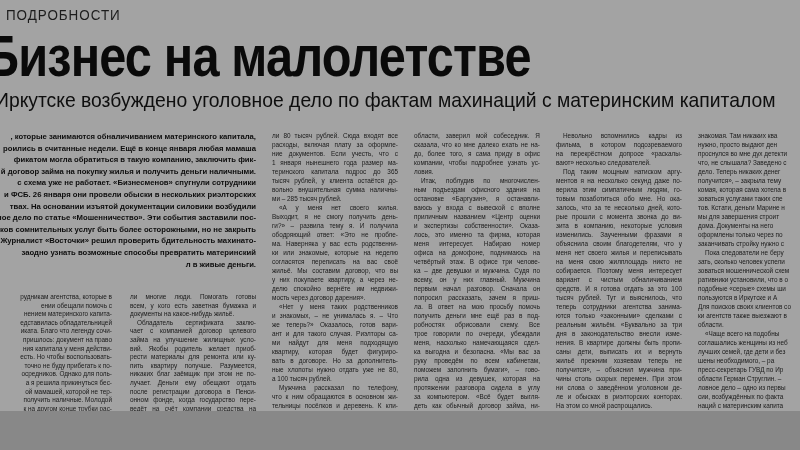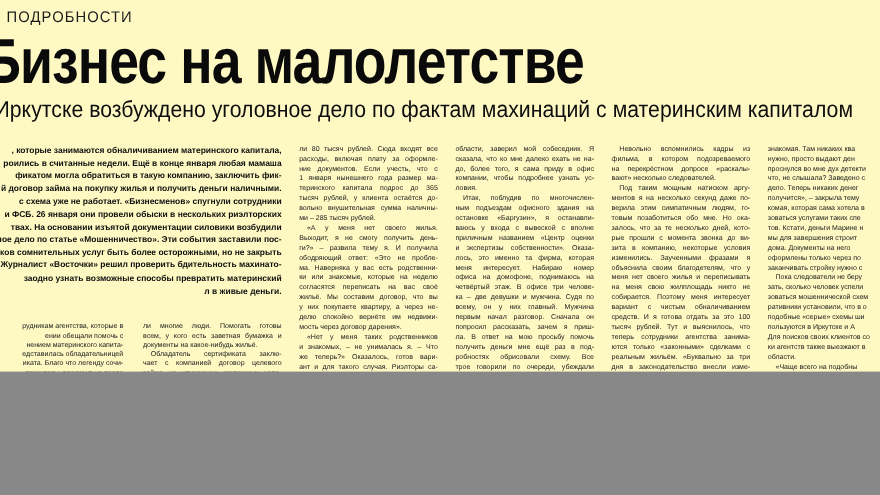--- a/index.html
+++ b/index.html
@@ -1,20 +1,20 @@
 <!DOCTYPE html>
 <html lang="ru"><head>
 <meta charset="utf-8">
 <style>
   html,body{margin:0;padding:0;}
   body{background:#888;}
   #page{
     position:relative;
-    width:800px;height:338px;
-    background:#fef9c3;
+    width:800px;height:411px;
+    background:#a3a3a3;
     overflow:hidden;
     font-family:"Liberation Sans","DejaVu Sans",sans-serif;
     color:#111;
   }
   .kicker{
     position:absolute;left:6px;top:7px;
     font-size:14px;letter-spacing:1px;color:#1c1c1c;
     transform:scaleX(.96);transform-origin:left top;
     white-space:nowrap;
   }

